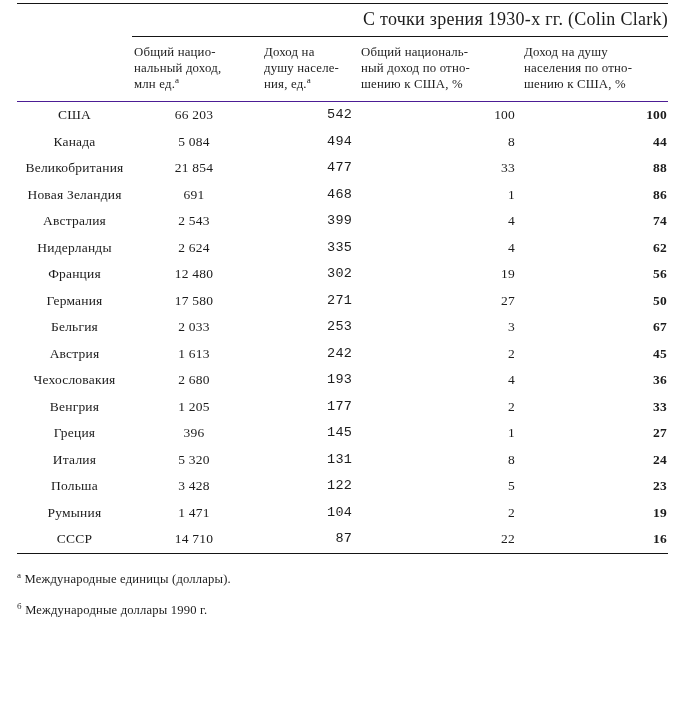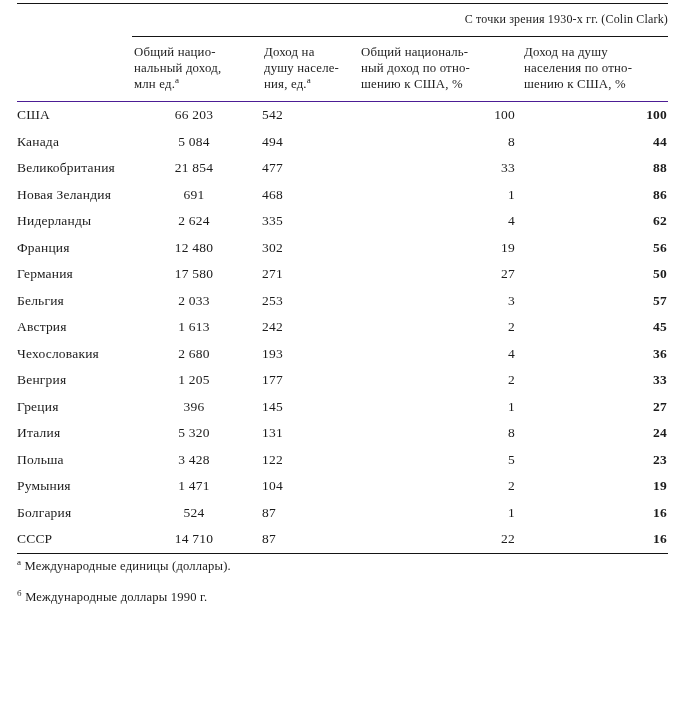--- a/index.html
+++ b/index.html
@@ -32,21 +32,21 @@
   col.w4 { width: 163px; }
   col.w5 { width: auto; }
 
   th, td {
     font-weight: normal;
     letter-spacing: 0.015em;
   }
 
   th.span-header {
     text-align: right;
-    font-size: 12px;
+    font-size: 18px;
     line-height: 16px;
     padding: 7px 0 9px 0;
     border-bottom: 1px solid #151515;
   }
   th.corner {
     border-bottom: none;
   }
 
   tr.colhead-row th {
     border-bottom: 1px solid #4c1d95;
@@ -62,30 +62,31 @@
   tr.colhead-row th sup {
     font-size: 9px;
     line-height: 0;
   }
 
   tbody td {
     font-size: 13.5px;
     line-height: 15.5px;
     padding: 5px 0 6px 0;
   }
-  tbody td.c1 { text-align: left; }
+  tbody td.c1 { text-align: center; }
   tbody td.c2 { text-align: center; padding-right: 6px; }
-  tbody td.c3 { padding-right: 7px; }
+  tbody td.c3 { text-align: right; padding-right: 7px; font-family: Liberation Mono, monospace; }
   tbody td.c4 { text-align: right; padding-right: 7px; }
   tbody td.c5 { text-align: right; padding-right: 1px; font-weight: bold; }
   tbody tr:last-child td {
     border-bottom: 1px solid #151515;
   }
 
   .footnotes {
+    margin-top: 13px;
   }
   .footnote {
     margin: 0 0 11px 0;
     font-size: 12.6px;
     line-height: 16px;
     letter-spacing: 0.015em;
   }
   .footnote sup {
     font-size: 9px;
   }
@@ -147,20 +148,27 @@
           <td class="c5">88</td>
         </tr>
         <tr>
           <td class="c1">Новая Зеландия</td>
           <td class="c2">691</td>
           <td class="c3">468</td>
           <td class="c4">1</td>
           <td class="c5">86</td>
         </tr>
         <tr>
+          <td class="c1">Австралия</td>
+          <td class="c2">2 543</td>
+          <td class="c3">399</td>
+          <td class="c4">4</td>
+          <td class="c5">74</td>
+        </tr>
+        <tr>
           <td class="c1">Нидерланды</td>
           <td class="c2">2 624</td>
           <td class="c3">335</td>
           <td class="c4">4</td>
           <td class="c5">62</td>
         </tr>
         <tr>
           <td class="c1">Франция</td>
           <td class="c2">12 480</td>
           <td class="c3">302</td>
@@ -172,21 +180,21 @@
           <td class="c2">17 580</td>
           <td class="c3">271</td>
           <td class="c4">27</td>
           <td class="c5">50</td>
         </tr>
         <tr>
           <td class="c1">Бельгия</td>
           <td class="c2">2 033</td>
           <td class="c3">253</td>
           <td class="c4">3</td>
-          <td class="c5">57</td>
+          <td class="c5">67</td>
         </tr>
         <tr>
           <td class="c1">Австрия</td>
           <td class="c2">1 613</td>
           <td class="c3">242</td>
           <td class="c4">2</td>
           <td class="c5">45</td>
         </tr>
         <tr>
           <td class="c1">Чехословакия</td>
@@ -224,27 +232,20 @@
           <td class="c5">23</td>
         </tr>
         <tr>
           <td class="c1">Румыния</td>
           <td class="c2">1 471</td>
           <td class="c3">104</td>
           <td class="c4">2</td>
           <td class="c5">19</td>
         </tr>
         <tr>
-          <td class="c1">Болгария</td>
-          <td class="c2">524</td>
-          <td class="c3">87</td>
-          <td class="c4">1</td>
-          <td class="c5">16</td>
-        </tr>
-        <tr>
           <td class="c1">СССР</td>
           <td class="c2">14 710</td>
           <td class="c3">87</td>
           <td class="c4">22</td>
           <td class="c5">16</td>
         </tr>
       </tbody>
   </table>
 
   <div class="footnotes">

